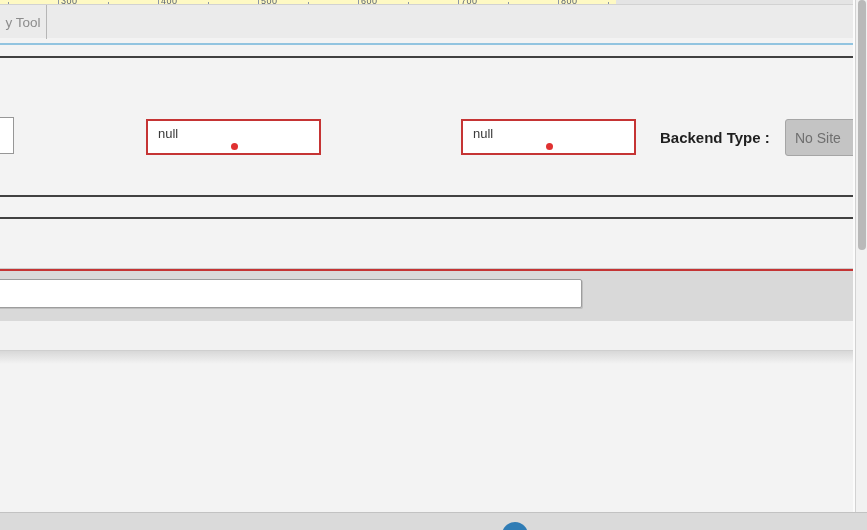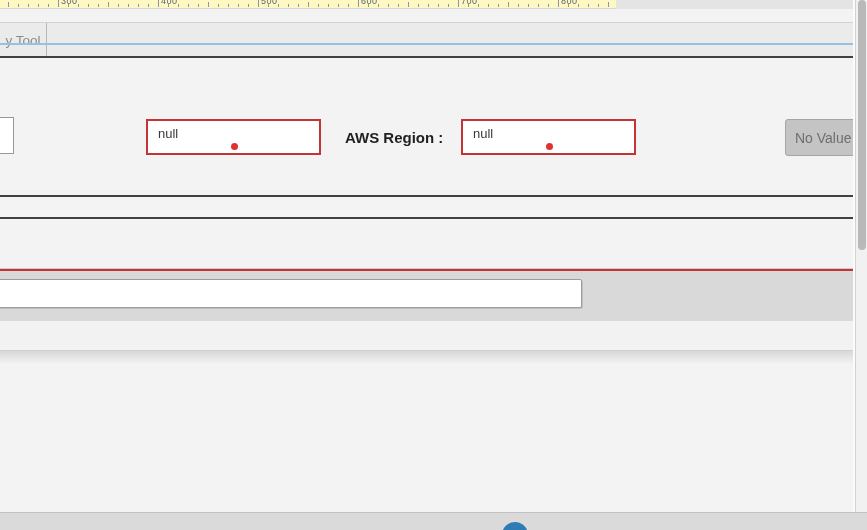--- a/index.html
+++ b/index.html
@@ -28,21 +28,21 @@
     position: absolute; bottom: 1px;
     width: 1px; background: #8c96a6;
   }
   .ruler-label {
     position: absolute; top: -4px;
     font-size: 9px; color: #5a6472;
     letter-spacing: 0.5px;
   }
   
   #tabbar {
-    position: absolute; left: 0; top: 22px;
+    position: absolute; left: 0; top: 4px;
     width: 855px; height: 34px;
     background: #ebebeb;
     border-top: 1px solid #d2d2d2;
     text-align: center;
   }
   .tab {
     position: absolute; top: 0; height: 34px;
     display: flex; align-items: center; justify-content: center;
     font-size: 13.5px;
   }
@@ -266,28 +266,28 @@
 
   <div class="dark-line" style="top:56px"></div>
 
   <div id="left-edge-input"></div>
 
   <div class="error-input-wrap" style="left:146px">
     <input class="error-input" type="text" value="null" style="">
     <div class="error-dot"></div>
   </div>
 
-  <div class="form-label" style="left:345px">AWS Region :</div>
   <div class="error-input-wrap" style="left:461px">
     <input class="error-input" type="text" value="null" style="">
     <div class="error-dot"></div>
   </div>
 
+  <div class="form-label" style="left:660px">Backend Type :</div>
   <div id="backend-value-box">
-    <span>No Value</span>
+    <span>No Site</span>
   </div>
 
   <div class="dark-line" style="top:195px"></div>
   <div class="dark-line" style="top:217px"></div>
 
   <div id="red-section-line"></div>
 
   <div id="gray-band">
     <input id="wide-text-input" type="text" value="" style="">
   </div>

